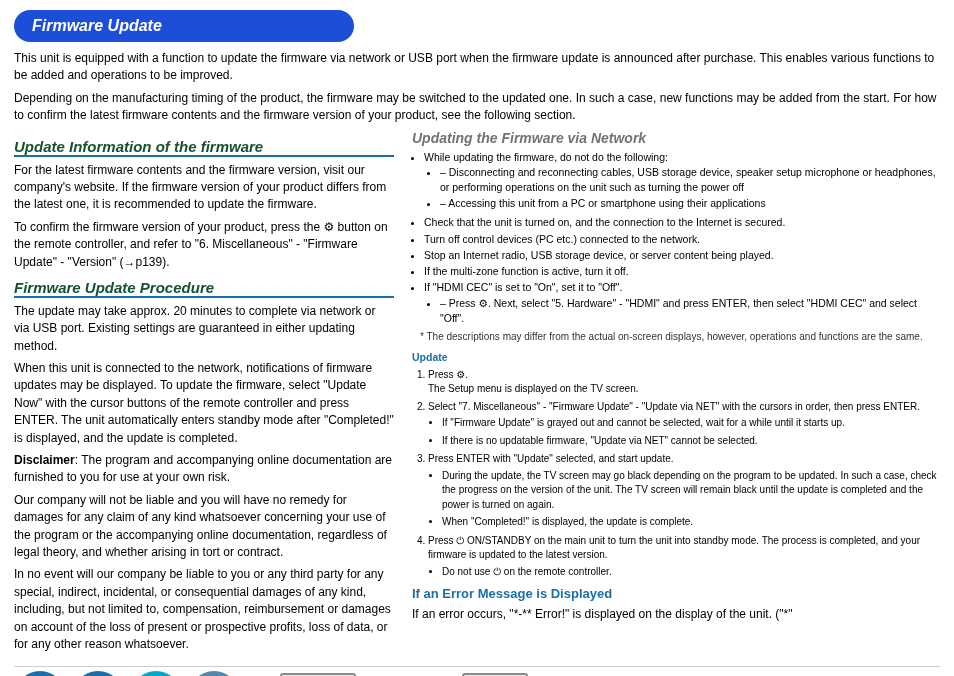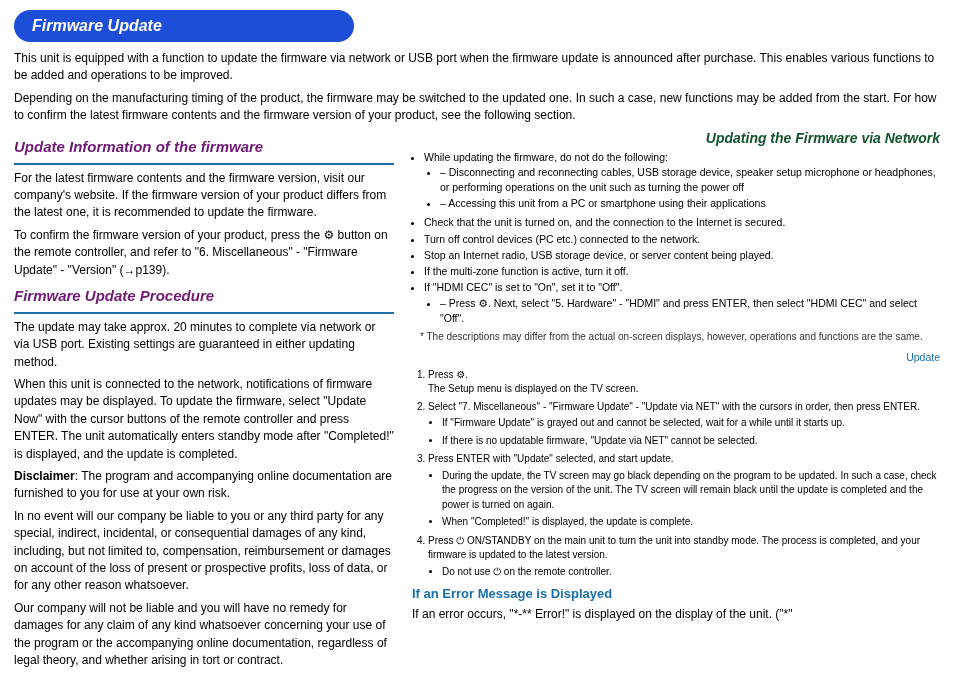--- a/index.html
+++ b/index.html
@@ -46,38 +46,37 @@
       flex: 0 0 380px;
       max-width: 380px;
     }
 
     .right-col {
       flex: 1;
     }
 
     
     .section-heading {
-      color: #701a75;
+      color: #14532d;
       font-size: 15px;
       font-weight: bold;
       font-style: italic;
       border-bottom: 2px solid #1a6eaa;
-      padding-bottom: 8px;
+      padding-bottom: 0;
       margin-bottom: 5px;
       margin-top: 8px;
     }
 
     .subsection-heading {
-      color: #14532d;
+      color: #737373;
       font-size: 14px;
       font-weight: bold;
       font-style: italic;
       margin-bottom: 4px;
       margin-top: 0;
-      text-align: right;
     }
 
     p {
       font-size: 12px;
       line-height: 1.45;
       margin-bottom: 5px;
     }
 
     .bold-label {
       font-weight: bold;
@@ -111,25 +110,24 @@
       line-height: 1.45;
       margin-bottom: 3px;
     }
     ol li ul {
       margin-top: 2px;
       margin-left: 14px;
     }
 
     .update-label {
       color: #1a6eaa;
-      font-weight: normal;
+      font-weight: bold;
       font-size: 10.5px;
       margin-top: 6px;
       margin-bottom: 2px;
-      text-align: right;
     }
 
     .error-label {
       color: #1a6eaa;
       font-weight: bold;
       font-size: 13px;
       margin-top: 6px;
       margin-bottom: 2px;
     }
 
@@ -224,22 +222,22 @@
         <p>To confirm the firmware version of your product, press the ⚙ button on the remote controller, and refer to "6. Miscellaneous" - "Firmware Update" - "Version" (→p139).</p>
       </div>
 
       <div>
         <h2 class="section-heading">Firmware Update Procedure</h2>
         <p>The update may take approx. 20 minutes to complete via network or via USB port. Existing settings are guaranteed in either updating method.</p>
         <p>When this unit is connected to the network, notifications of firmware updates may be displayed. To update the firmware, select "Update Now" with the cursor buttons of the remote controller and press ENTER. The unit automatically enters standby mode after "Completed!" is displayed, and the update is completed.</p>
         <p>
           <span class="bold-label">Disclaimer</span><span>: The program and accompanying online documentation are furnished to you for use at your own risk.</span>
         </p>
+        <p>Our company will not be liable and you will have no remedy for damages for any claim of any kind whatsoever concerning your use of the program or the accompanying online documentation, regardless of legal theory, and whether arising in tort or contract.</p>
         <p>In no event will our company be liable to you or any third party for any special, indirect, incidental, or consequential damages of any kind, including, but not limited to, compensation, reimbursement or damages on account of the loss of present or prospective profits, loss of data, or for any other reason whatsoever.</p>
-        <p>Our company will not be liable and you will have no remedy for damages for any claim of any kind whatsoever concerning your use of the program or the accompanying online documentation, regardless of legal theory, and whether arising in tort or contract.</p>
       </div>
     </div>
 
     <div class="right-col">
 
       <h2 class="subsection-heading">Updating the Firmware via Network</h2>
 
       <ul>
         <li>
           <span>While updating the firmware, do not do the following:</span>

